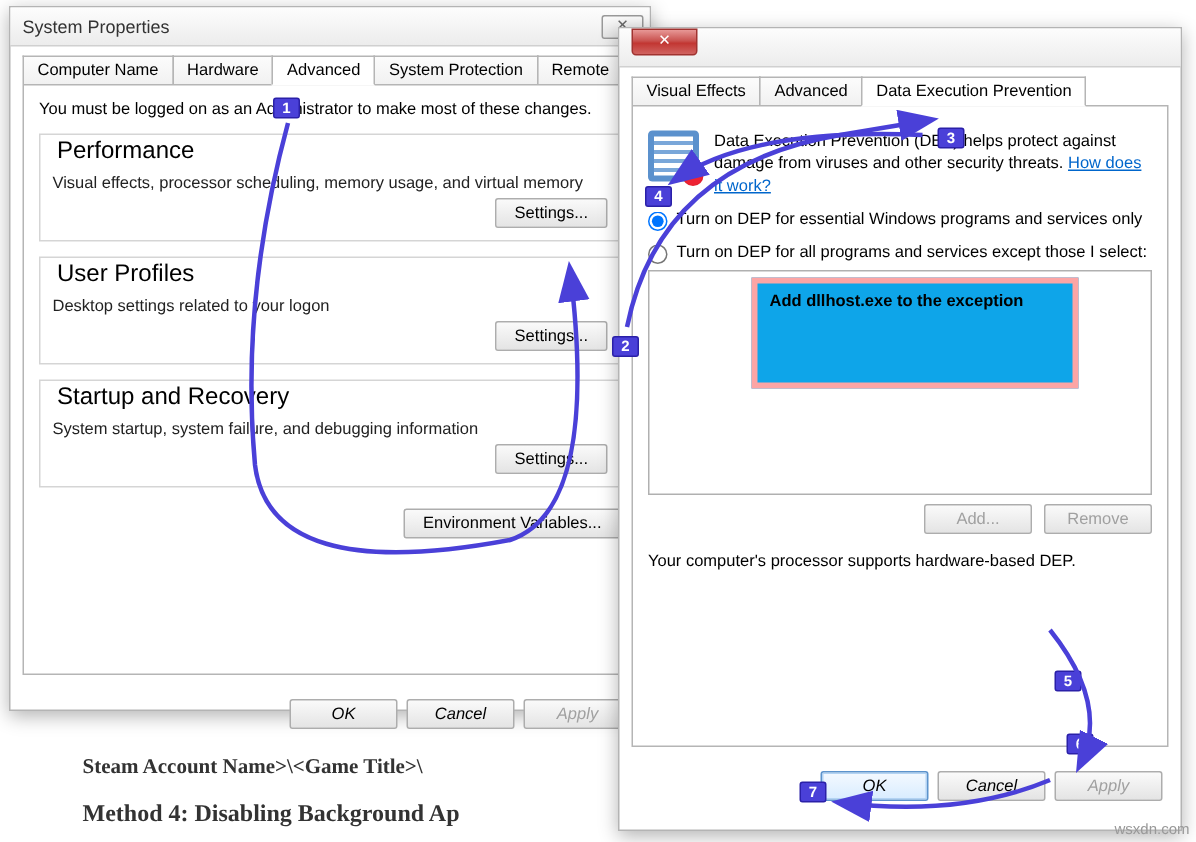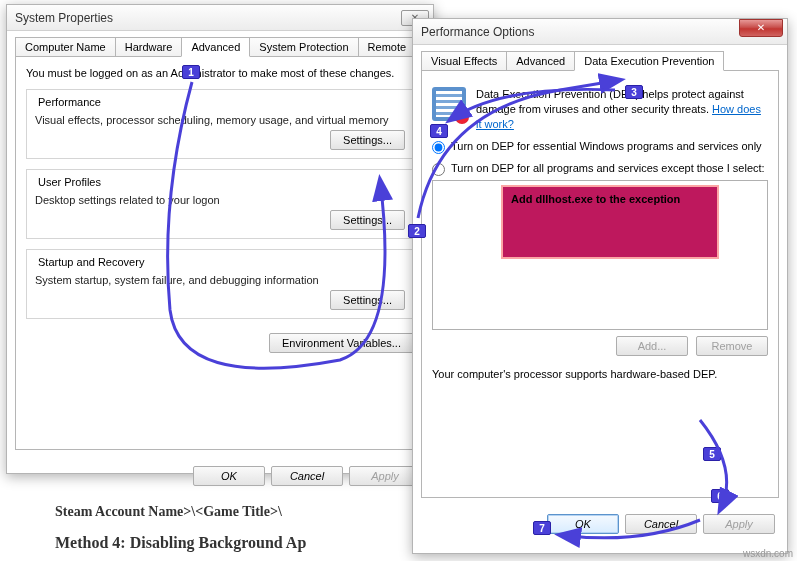--- a/index.html
+++ b/index.html
@@ -79,21 +79,21 @@
 .group {
   border: 1px solid #d5d5d5;
   padding: 6px 8px 8px 8px;
   margin-top: 10px;
 }
 .group-title {
   margin-top: -12px;
   background: #fff;
   display: inline-block;
   padding: 0 3px;
-  font-size: 11px;
+  font-size: 16px;
 }
 .group-desc { margin: 6px 0 4px 0; font-size: 11px; color: #222; }
 .right-btn-row { text-align: right; margin-top: 4px; }
 .btn {
   display: inline-block;
   min-width: 72px;
   padding: 3px 12px;
   border: 1px solid #adadad;
   background: linear-gradient(#fafafa,#e4e4e4);
   font-size: 11px;
@@ -141,22 +141,22 @@
   width: 100%;
   height: 150px;
   margin-top: 4px;
   background: #fff;
   position: relative;
 }
 .note {
   position: absolute;
   top: 4px; left: 68px;
   width: 218px; height: 74px;
-  background: #be185d;
-  border: 2px solid #fca5a5;
+  background: #0ea5e9;
+  border: 4px solid #fca5a5;
   padding: 6px 8px;
   font-size: 11px;
   font-weight: bold;
 }
 .add-rm { display:flex; gap:8px; justify-content:flex-end; margin-top:6px; }
 .proc-msg { font-size:11px; margin-top:12px; }
 
 .badge {
   position: absolute;
   width: 18px; height: 14px;
@@ -245,21 +245,20 @@
   </div>
   <div class="bottom-btns">
     <span class="btn">OK</span>
     <span class="btn">Cancel</span>
     <span class="btn disabled">Apply</span>
   </div>
 </div>
 
 <div class="window" style="left:412px; top:18px; width:376px; height:536px;">
   <div class="titlebar">
-    <span class="titlebar-txt">Performance Options</span>
     <span class="close-btn">✕</span>
   </div>
   <div class="tabs">
     <div class="tab">Visual Effects</div>
     <div class="tab">Advanced</div>
     <div class="tab active">Data Execution Prevention</div>
   </div>
   <div class="tabpane" style="height:428px;">
 
     <div class="dep-row" style="margin-top:6px;">

